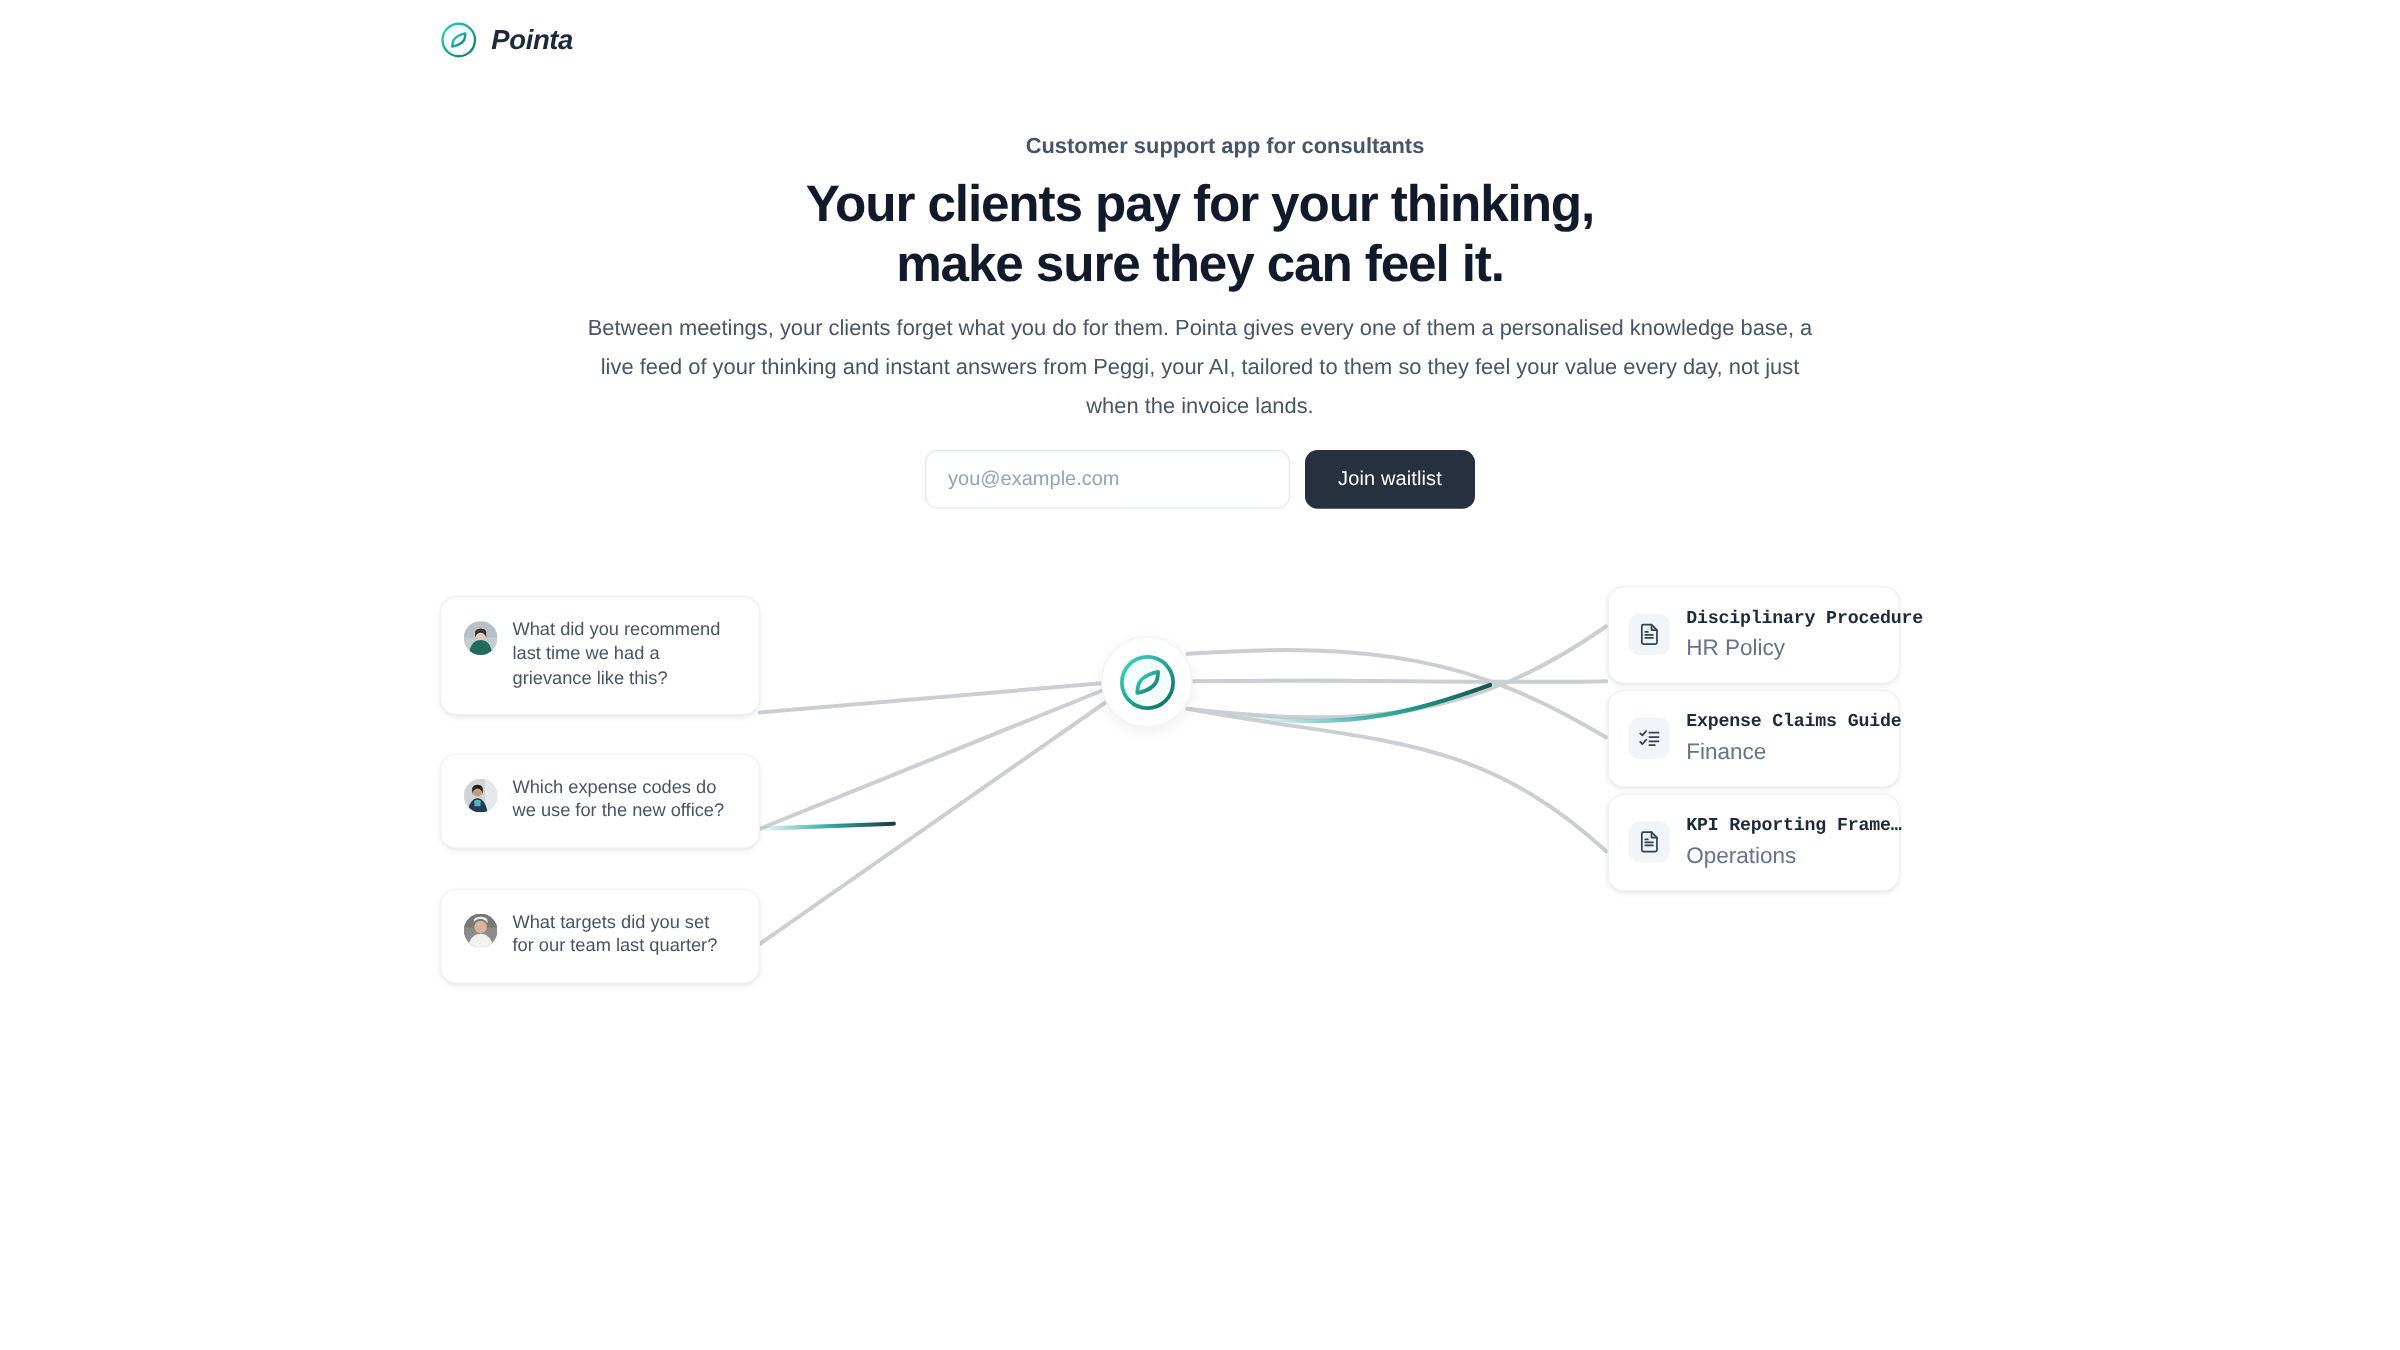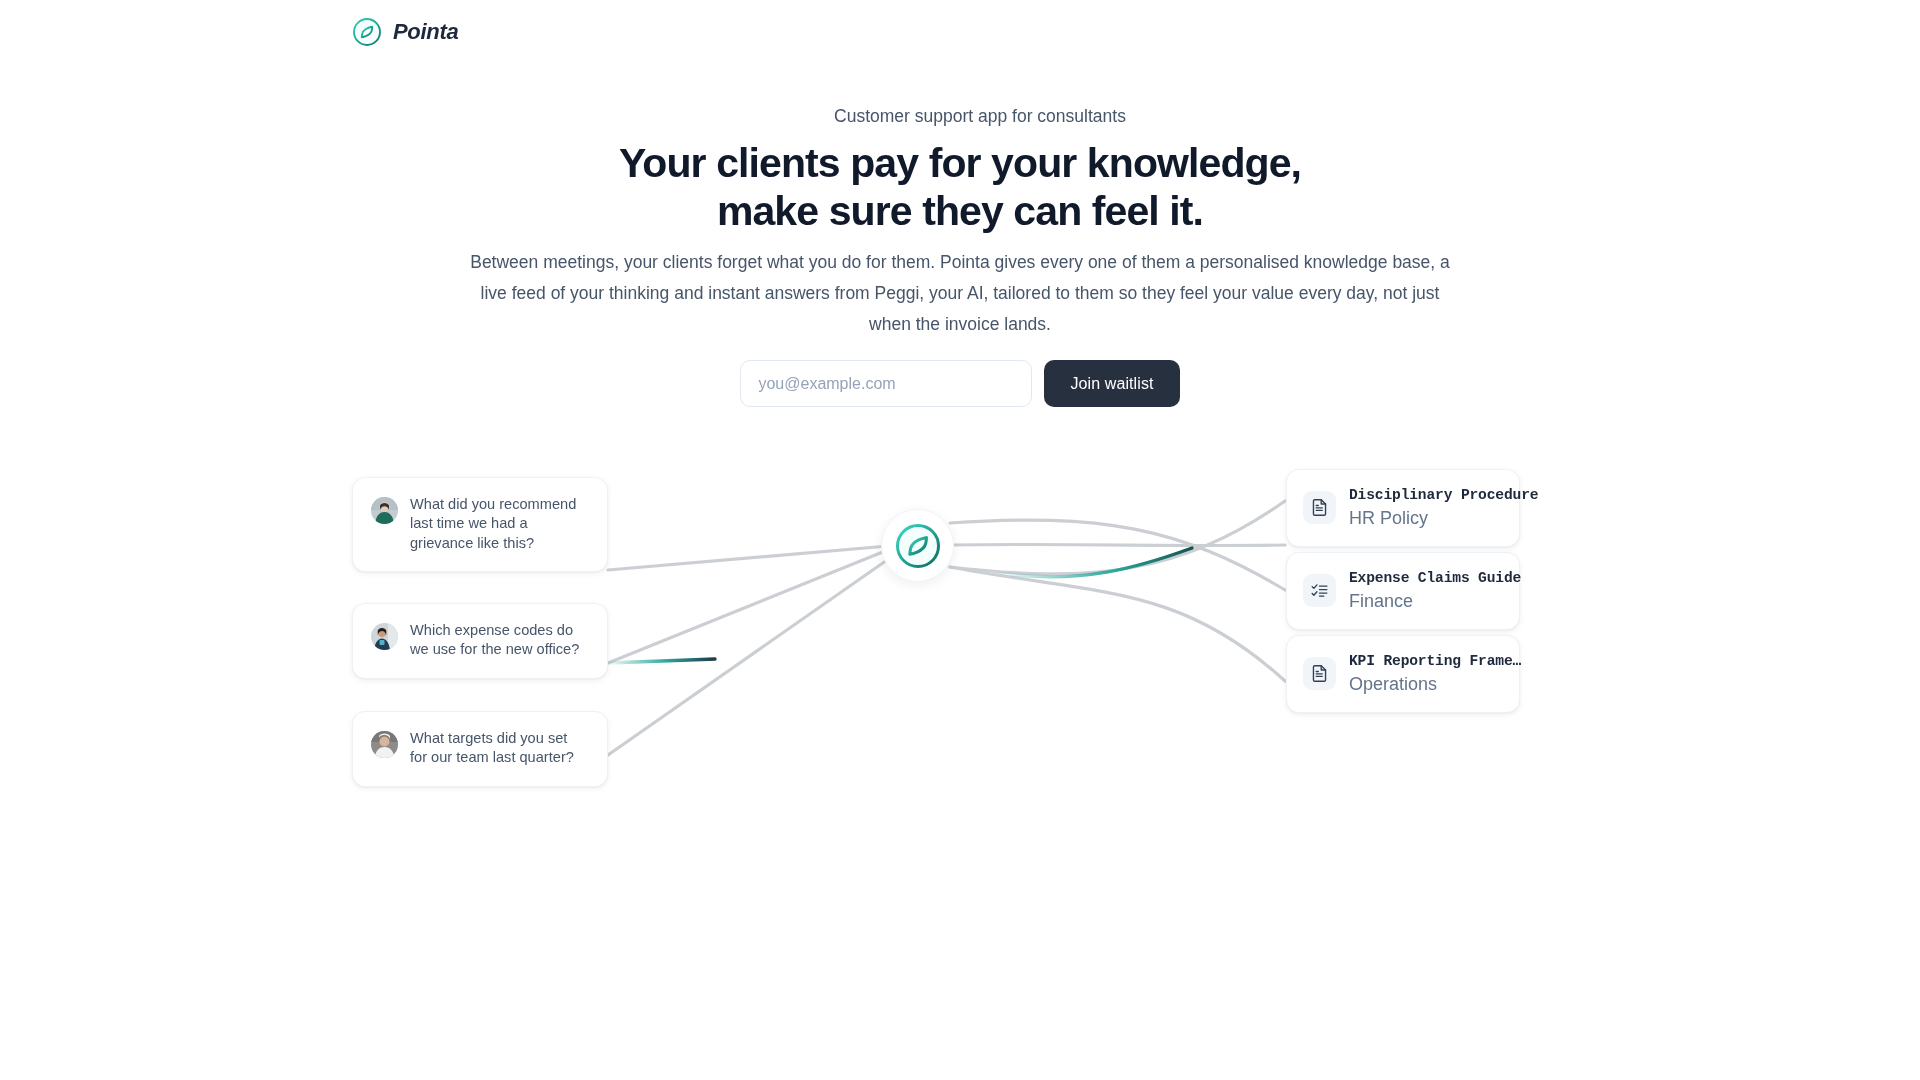--- a/index.html
+++ b/index.html
@@ -21,21 +21,21 @@
   .brand { display: flex; align-items: center; gap: 11px; }
   .brand-mark { width: 30px; height: 30px; display: block; }
   .brand-name {
     font-size: 22px; font-weight: bold; color: #1e293b;
     letter-spacing: -0.3px; line-height: 1;
   }
 
   
   .hero { position: absolute; top: 104px; left: 0; width: 1920px; text-align: center; }
   .eyebrow {
-    font-size: 17.5px; color: #475569; font-weight: 400;
+    font-size: 17.5px; color: #475569; font-weight: 700;
     line-height: 1.4; margin-bottom: 10px; padding-left: 40px;
   }
   .headline {
     font-size: 41px; font-weight: bold; color: #111a2b;
     line-height: 1.19; letter-spacing: -0.9px;
   }
   .headline .l2 { display: block; }
   .subcopy {
     margin: 11px auto 0; width: 1000px;
     font-size: 17.5px; color: #475569; line-height: 1.78; text-align: center;
@@ -123,21 +123,21 @@
           <path d="M20.2 9.8 C20.2 9.8 11.5 11.2 10.3 16.6 C9.9 18.5 9.8 20.2 9.8 20.2 C9.8 20.2 18.6 18.9 19.8 13.4 C20.2 11.6 20.2 9.8 20.2 9.8 Z" fill="none" stroke="url(#gHead)" stroke-width="1.9" stroke-linejoin="round"></path>
         </svg>
       </span>
       <span class="brand-name">Pointa</span>
     </div>
   </div>
 
   <div class="hero">
     <div class="eyebrow">Customer support app for consultants</div>
     <h1 class="headline">
-      <span>Your clients pay for your knowledge,</span>
+      <span>Your clients pay for your thinking,</span>
       <span class="l2">make sure they can feel it.</span>
     </h1>
     <p class="subcopy">Between meetings, your clients forget what you do for them. Pointa gives every one of them a personalised knowledge base, a live feed of your thinking and instant answers from Peggi, your AI, tailored to them so they feel your value every day, not just when the invoice lands.</p>
   </div>
 
   <div class="form-row">
     <input class="email-input" type="text" placeholder="you@example.com" style="">
     <button class="join-btn">Join waitlist</button>
   </div>
 

